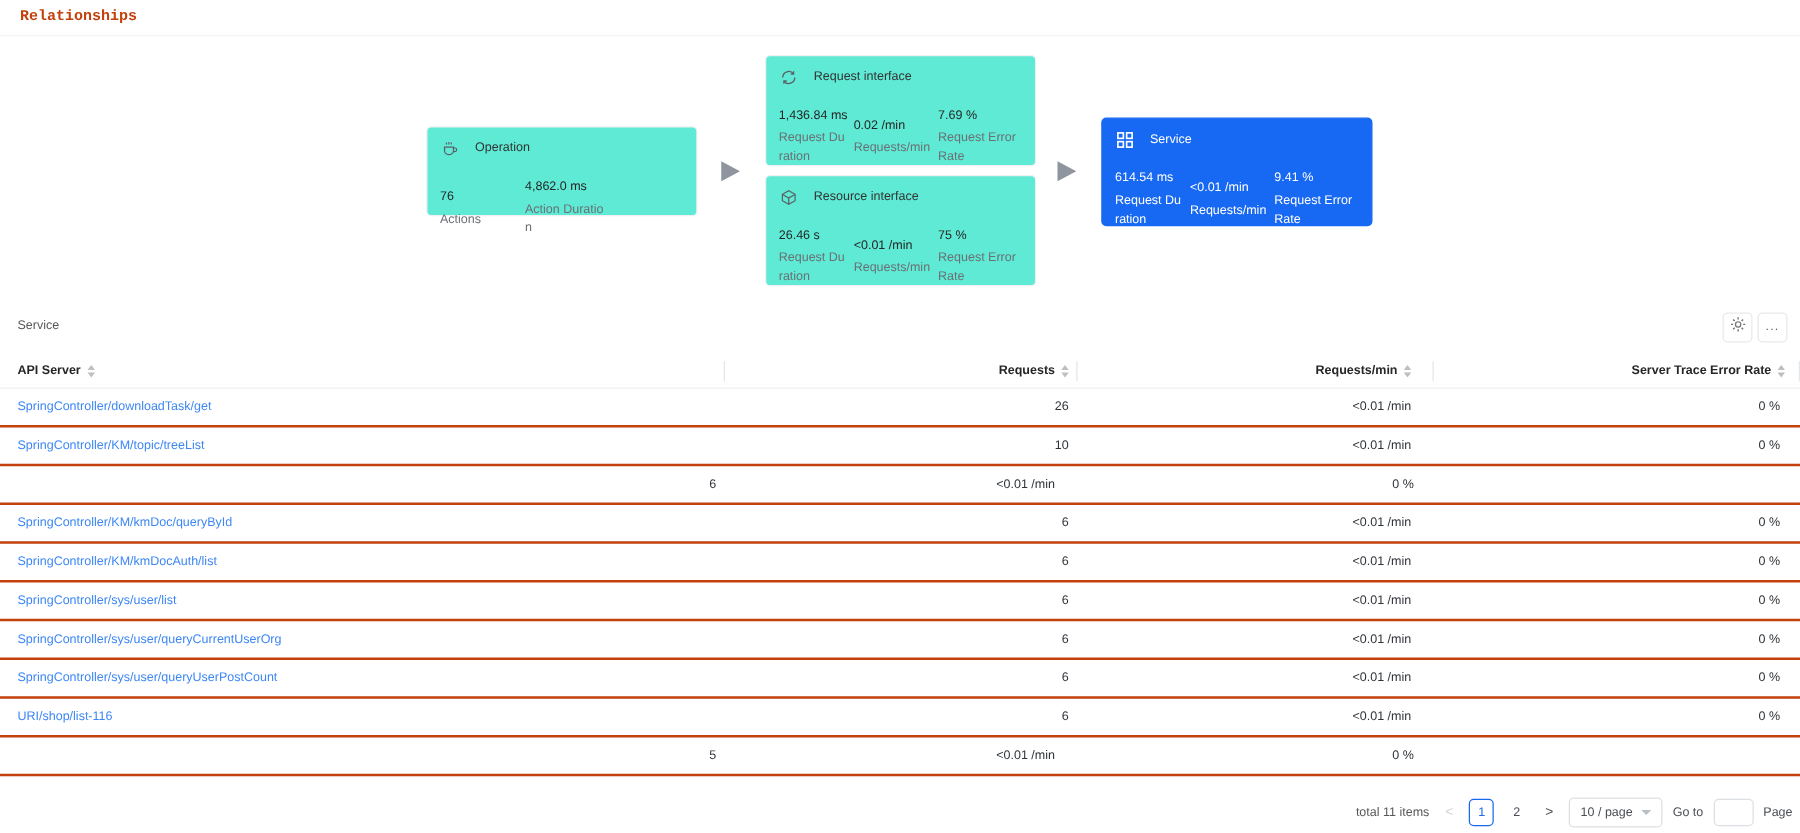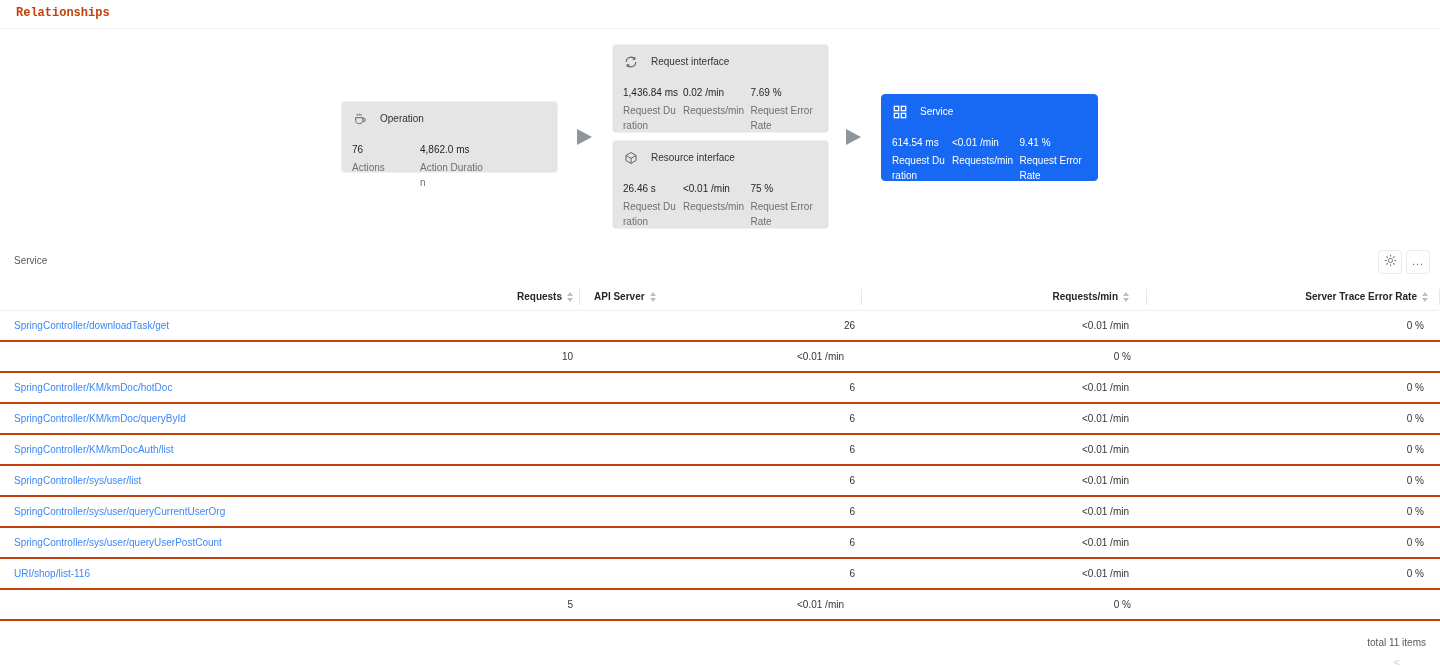--- a/index.html
+++ b/index.html
@@ -3,26 +3,26 @@
 <meta charset="utf-8">
 <style>
   * { margin:0; padding:0; box-sizing:border-box; }
   html,body { width:1440px; height:666px; background:#fff; font-family:"Liberation Sans", sans-serif; overflow:hidden; position:relative; }
 
   
   .page-title { position:absolute; left:16px; top:6px; font-size:12px; font-weight:bold; color:#c2410c;font-family:Liberation Mono, monospace; }
   .page-divider { position:absolute; top:28px; left:0; right:0; border-top:1px solid #f2f3f5; }
 
   
-  .card { position:absolute; background:#e5e5e5; border:1px solid #eef0f2; border-radius:4px; padding:9px 10px; cursor:pointer; }
+  .card { position:absolute; background:#5eead4; border:1px solid #eef0f2; border-radius:4px; padding:9px 10px; cursor:pointer; }
   .card.blue { background:#1768f2; border-color:#1768f2; }
   .card-title { display:flex; align-items:center; gap:12px; font-size:10px; color:#333; line-height:14px; }
   .card.blue .card-title { color:#fff; }
   .nicon { width:16px; height:16px; display:flex; align-items:center; justify-content:center; flex:none; }
-  .metrics { display:flex; margin-top:16px; }
+  .metrics { display:flex; margin-top:16px;align-items:center; }
   .metric { width:71px; padding-right:4px; }
   .metric.m0 { width:63px; }
   .metric.op { width:68px; }
   .metric .val { font-size:10px; color:#262626; line-height:13px; }
   .metric .lab { font-size:10px; color:#6b7075; line-height:15px; margin-top:4px; word-break:break-all; }
   .card.blue .val, .card.blue .lab { color:#fff; }
 
   .flow-arrow { position:absolute; width:0; height:0; border-top:8px solid transparent; border-bottom:8px solid transparent; border-left:15px solid #8f959e; }
 
   
@@ -47,21 +47,21 @@
   .tbody { position:absolute; top:311px; left:0; right:0; }
   .trow { height:31px; border-bottom:2px solid #c2410c; }
   .td { font-size:10px; color:#30343a; }
   .td-api { padding-left:14px; overflow:hidden; white-space:nowrap; }
   .link { color:#3d87f5; text-decoration:none; cursor:pointer; }
   .td-num { text-align:right; padding-right:7px; }
   .td-rpm { text-align:right; padding-right:18px; }
   .td-err { text-align:right; padding-right:16px; }
 
   
-  .pagination { position:absolute; top:637px; right:6px; height:26px; display:flex; align-items:center; gap:8px; font-size:10px; color:#4a4f55;flex-direction:column; }
+  .pagination { position:absolute; top:637px; right:6px; height:26px; display:flex; align-items:center; gap:8px; font-size:10px; color:#4a4f55; }
   .pg-total { color:#595959; }
   .pg-arrow { width:16px; text-align:center; cursor:pointer; color:#4a4f55; font-size:11px; }
   .pg-arrow.disabled { color:#d0d3d6; cursor:default; }
   .pg-num { min-width:20px; height:22px; display:flex; align-items:center; justify-content:center; border-radius:4px; cursor:pointer; }
   .pg-num.active { border:1px solid #1768f2; color:#1768f2; }
   .pg-select { height:24px; border:1px solid #dcdfe3; border-radius:4px; padding:0 8px; display:flex; align-items:center; gap:7px; cursor:pointer; background:#fff; }
   .pg-select .chev { width:0; height:0; border-left:4px solid transparent; border-right:4px solid transparent; border-top:4px solid #b9bec4; }
   .pg-input { width:32px; height:22px; border:1px solid #dcdfe3; border-radius:4px; font-size:10px; padding:0 4px; outline:none; }
 </style>
 </head>
@@ -200,34 +200,34 @@
           <line x1="11.4" y1="4.6" x2="12.9" y2="3.1"></line>
       </g>
     </svg>
   </span>
 </div>
 <div class="icon-btn" style="left:1406px; top:250px;">
   <span class="dots">...</span>
 </div>
 
 <div class="thead">
+  <div class="th th-api">
+    <span>API Server</span>
+    <span class="sorter">
+        <i class="cu"></i>
+        <i class="cd"></i>
+      </span>
+  </div>
   <div class="th th-right th-req">
     <span>Requests</span>
     <span class="sorter">
         <i class="cu"></i>
         <i class="cd"></i>
       </span>
   </div>
-  <div class="th th-api">
-    <span>API Server</span>
-    <span class="sorter">
-        <i class="cu"></i>
-        <i class="cd"></i>
-      </span>
-  </div>
   <div class="th th-right th-rpm">
     <span>Requests/min</span>
     <span class="sorter">
         <i class="cu"></i>
         <i class="cd"></i>
       </span>
   </div>
   <div class="th th-right th-err">
     <span>Server Trace Error Rate</span>
     <span class="sorter">
@@ -238,26 +238,26 @@
 </div>
 
 <div class="tbody">
   <div class="trow">
     <div class="td td-api"><a class="link">SpringController/downloadTask/get</a></div>
     <div class="td td-num">26</div>
     <div class="td td-rpm">&lt;0.01 /min</div>
     <div class="td td-err">0 %</div>
   </div>
   <div class="trow">
+    <div class="td td-api"><a class="link">SpringController/KM/topic/treeList</a></div>
     <div class="td td-num">10</div>
     <div class="td td-rpm">&lt;0.01 /min</div>
     <div class="td td-err">0 %</div>
   </div>
   <div class="trow">
-    <div class="td td-api"><a class="link">SpringController/KM/kmDoc/hotDoc</a></div>
     <div class="td td-num">6</div>
     <div class="td td-rpm">&lt;0.01 /min</div>
     <div class="td td-err">0 %</div>
   </div>
   <div class="trow">
     <div class="td td-api"><a class="link">SpringController/KM/kmDoc/queryById</a></div>
     <div class="td td-num">6</div>
     <div class="td td-rpm">&lt;0.01 /min</div>
     <div class="td td-err">0 %</div>
   </div>

